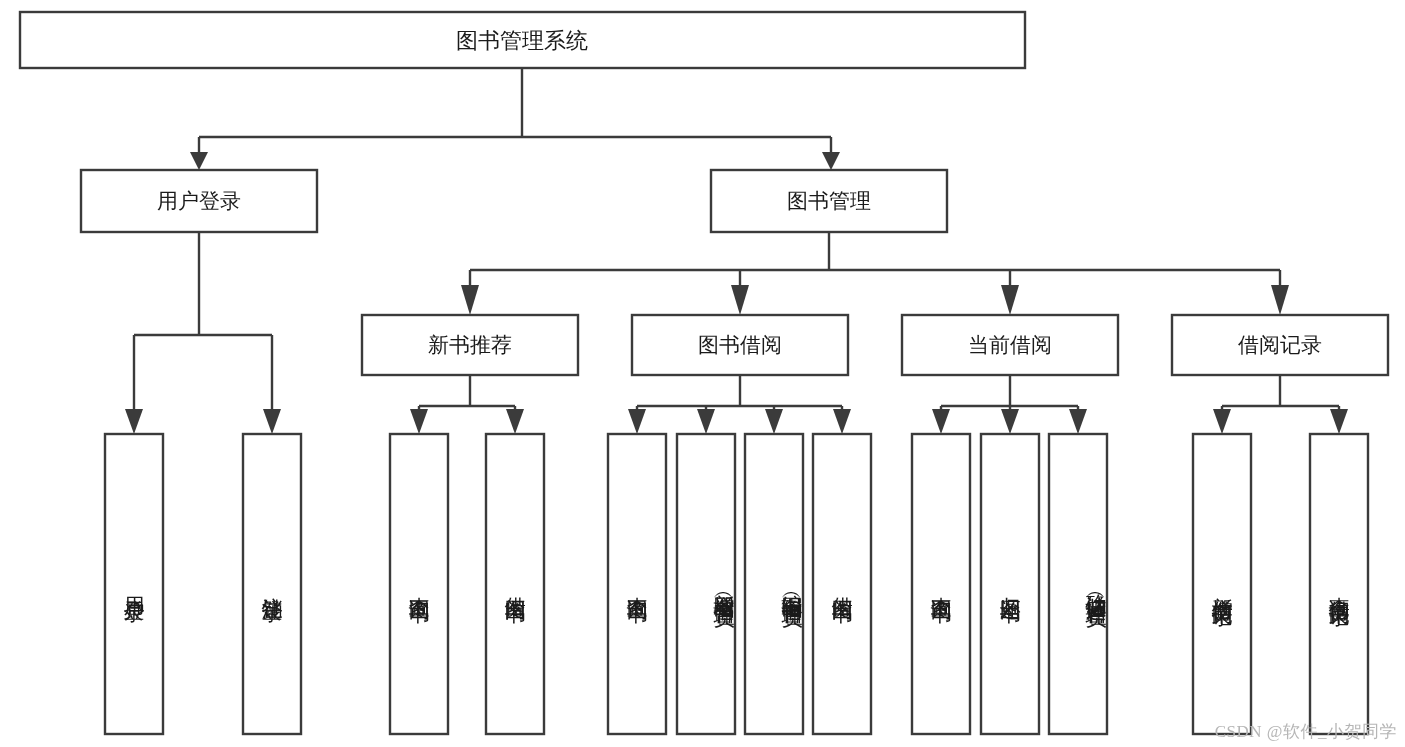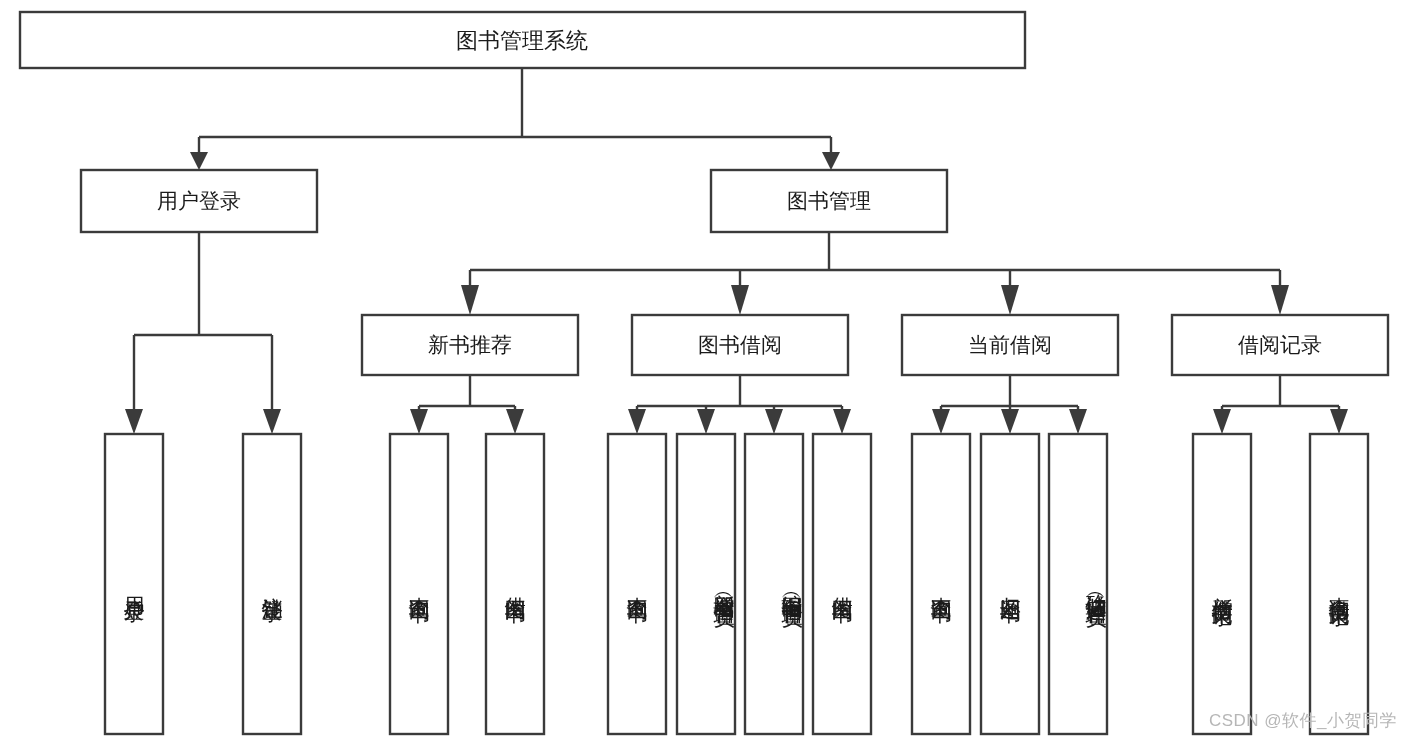--- a/index.html
+++ b/index.html
@@ -60,22 +60,22 @@
     display: flex;
     align-items: flex-start;
     justify-content: center;
     white-space: nowrap;
     pointer-events: none;
   }
   .vlabel.centered { align-items: center; }
   .watermark {
     position: absolute;
     right: 8px;
-    bottom: 15px;
-    font-family: Liberation Sans, sans-serif;
+    bottom: 4px;
+    font-family: Liberation Serif, serif;
     font-size: 17px;
     color: #b6b6b6;
     letter-spacing: 0.5px;
     white-space: nowrap;
   }
 </style>
 </head>
 <body>
 
 <div id="stage">

